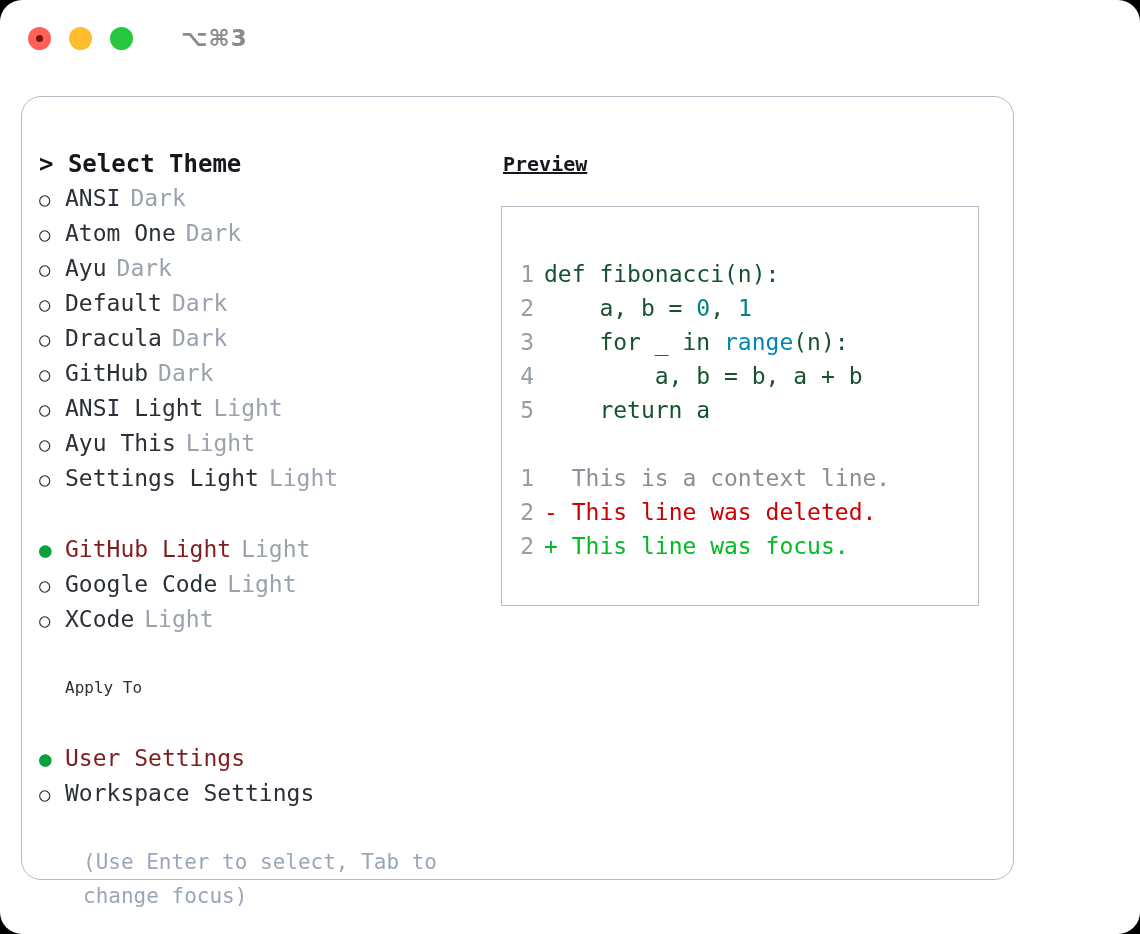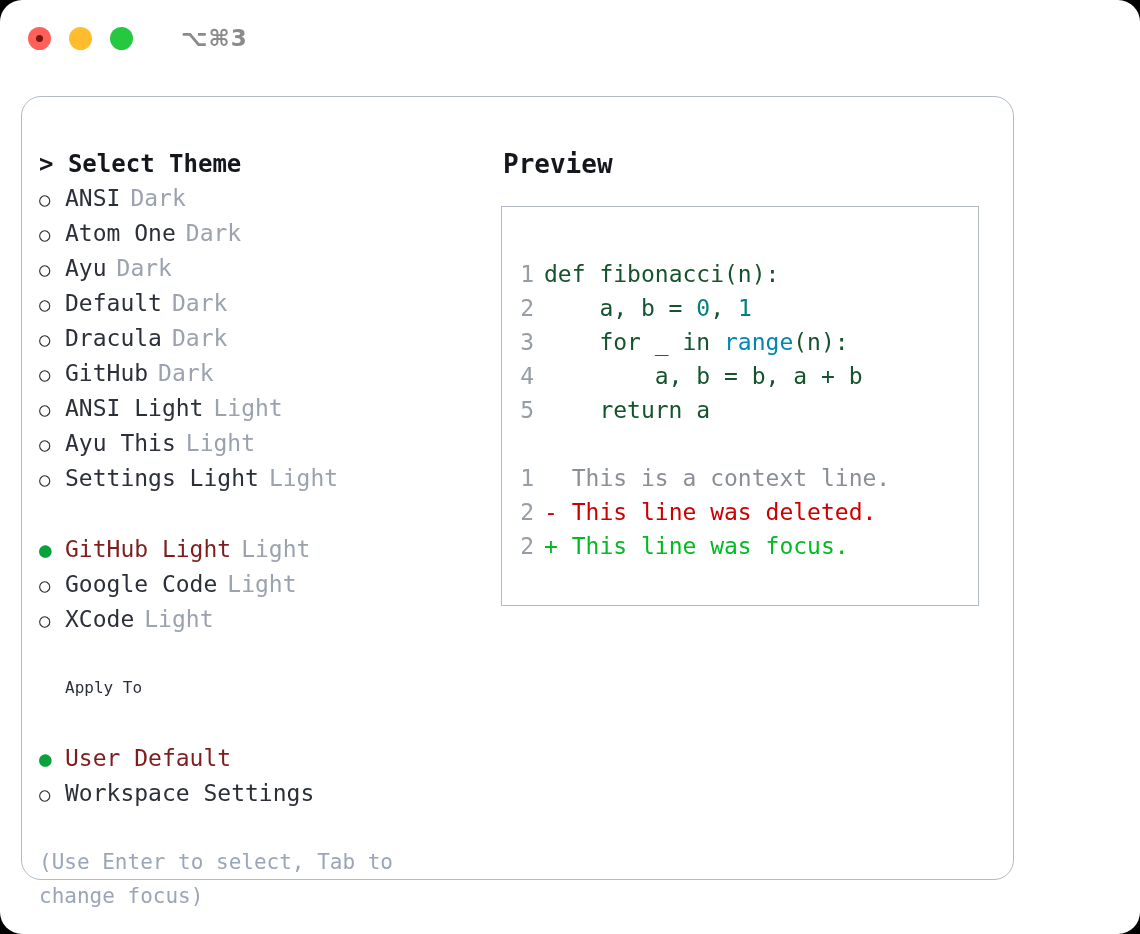--- a/index.html
+++ b/index.html
@@ -72,26 +72,27 @@
   .suffix { color:#9aa2ae; margin-left:10px; }
   .spacer-34 { height:34px; }
   .apply-head {
     font-size:16px; line-height:34px; color:#2b3038;
     padding-left:26px; white-space:pre;
   }
   .hint {
     margin-top:34px;
     font-size:21px; line-height:34px; color:#9aa6b8;
     width:400px;
+    margin-left:44px;
   }
 
   
   .preview-title {
-    font-size:26px; font-weight:700; color:#14171c;
-    line-height:34px; margin-left:2px; white-space:pre;
+    font-size:20px; font-weight:700; color:#14171c;
+    line-height:34px; margin-left:2px; white-space:pre;text-decoration:underline;
   }
   .code-box {
     margin-top:25px;
     width:478px; height:400px;
     border:1.5px solid #b2bac6;
     background:#ffffff;
     padding:50px 0 0 0;
     overflow:hidden;
   }
   .code-line {
@@ -142,21 +143,21 @@
             <div class="row"><span class="marker">○</span><span class="label">Settings Light</span><span class="suffix">Light</span></div>
             <div class="row selected"><span class="marker sel">●</span><span class="label">GitHub Light</span><span class="suffix">Light</span></div>
             <div class="row"><span class="marker">○</span><span class="label">Google Code</span><span class="suffix">Light</span></div>
             <div class="row"><span class="marker">○</span><span class="label">XCode</span><span class="suffix">Light</span></div>
           </div>
 
         <div class="spacer-34"></div>
 
         <div class="apply-head">Apply To</div>
         <div id="apply-list">
-            <div class="row selected"><span class="marker sel">●</span><span class="label">User Default</span></div>
+            <div class="row selected"><span class="marker sel">●</span><span class="label">User Settings</span></div>
             <div class="row"><span class="marker">○</span><span class="label">Workspace Settings</span></div>
           </div>
 
         <div class="hint">(Use Enter to select, Tab to change focus)</div>
       </div>
 
       <div class="col-right">
         <div class="preview-title">Preview</div>
 
         <div class="code-box">

